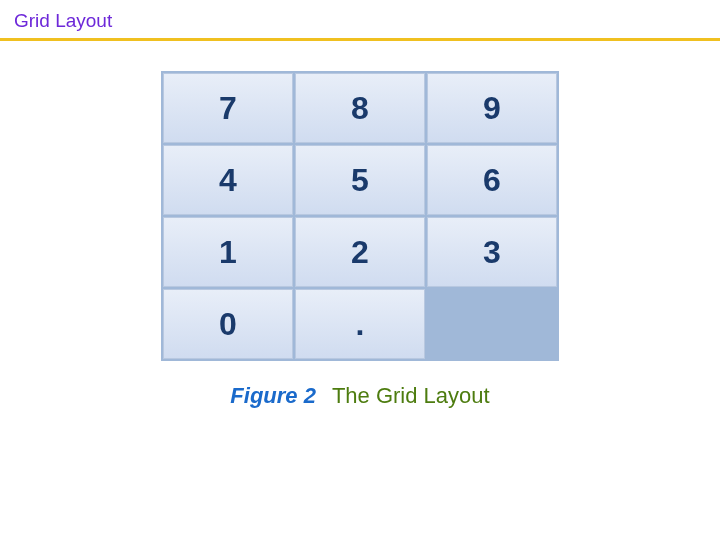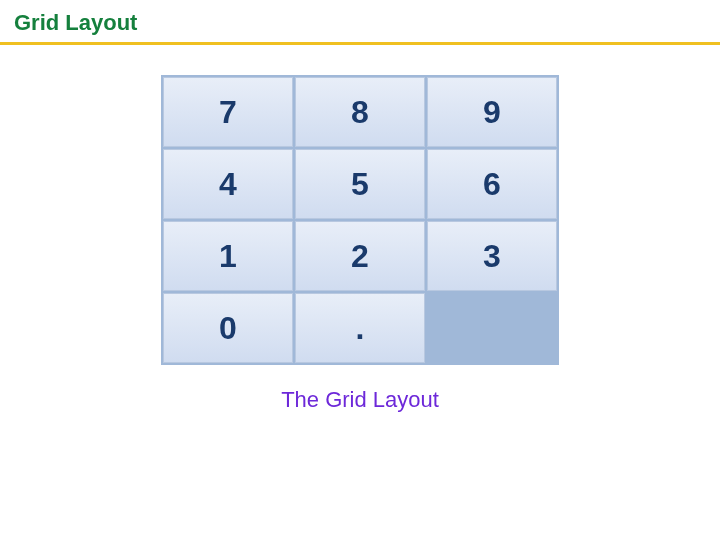--- a/index.html
+++ b/index.html
@@ -11,23 +11,23 @@
       font-family: Arial, Helvetica, sans-serif;
       overflow: hidden;
     }
 
     .header {
       padding: 10px 14px 6px 14px;
       border-bottom: 3px solid #f0c020;
     }
 
     .header-title {
-      font-size: 22px;
-      font-weight: bold;
-      color: #15803d;
+      font-size: 19px;
+      font-weight: normal;
+      color: #6d28d9;
     }
 
     .content {
       display: flex;
       flex-direction: column;
       align-items: center;
       padding-top: 30px;
     }
 
     .grid-container {
@@ -59,21 +59,21 @@
 
     .caption-label {
       font-size: 22px;
       font-weight: bold;
       color: #1a6acb;
       font-style: italic;
     }
 
     .caption-text {
       font-size: 22px;
-      color: #6d28d9;
+      color: #4d7c0f;
     }
   </style>
 </head>
 <body>
 
 <div class="header">
   <span class="header-title">Grid Layout</span>
 </div>
 
 <div class="content">
@@ -112,16 +112,17 @@
 
     <div class="grid-cell">
       <span>0</span>
     </div>
     <div class="grid-cell">
       <span>.</span>
     </div>
   </div>
 
   <div class="caption">
+    <span class="caption-label">Figure 2</span>
     <span class="caption-text">The Grid Layout</span>
   </div>
 
 </div>
 
 </body></html>

